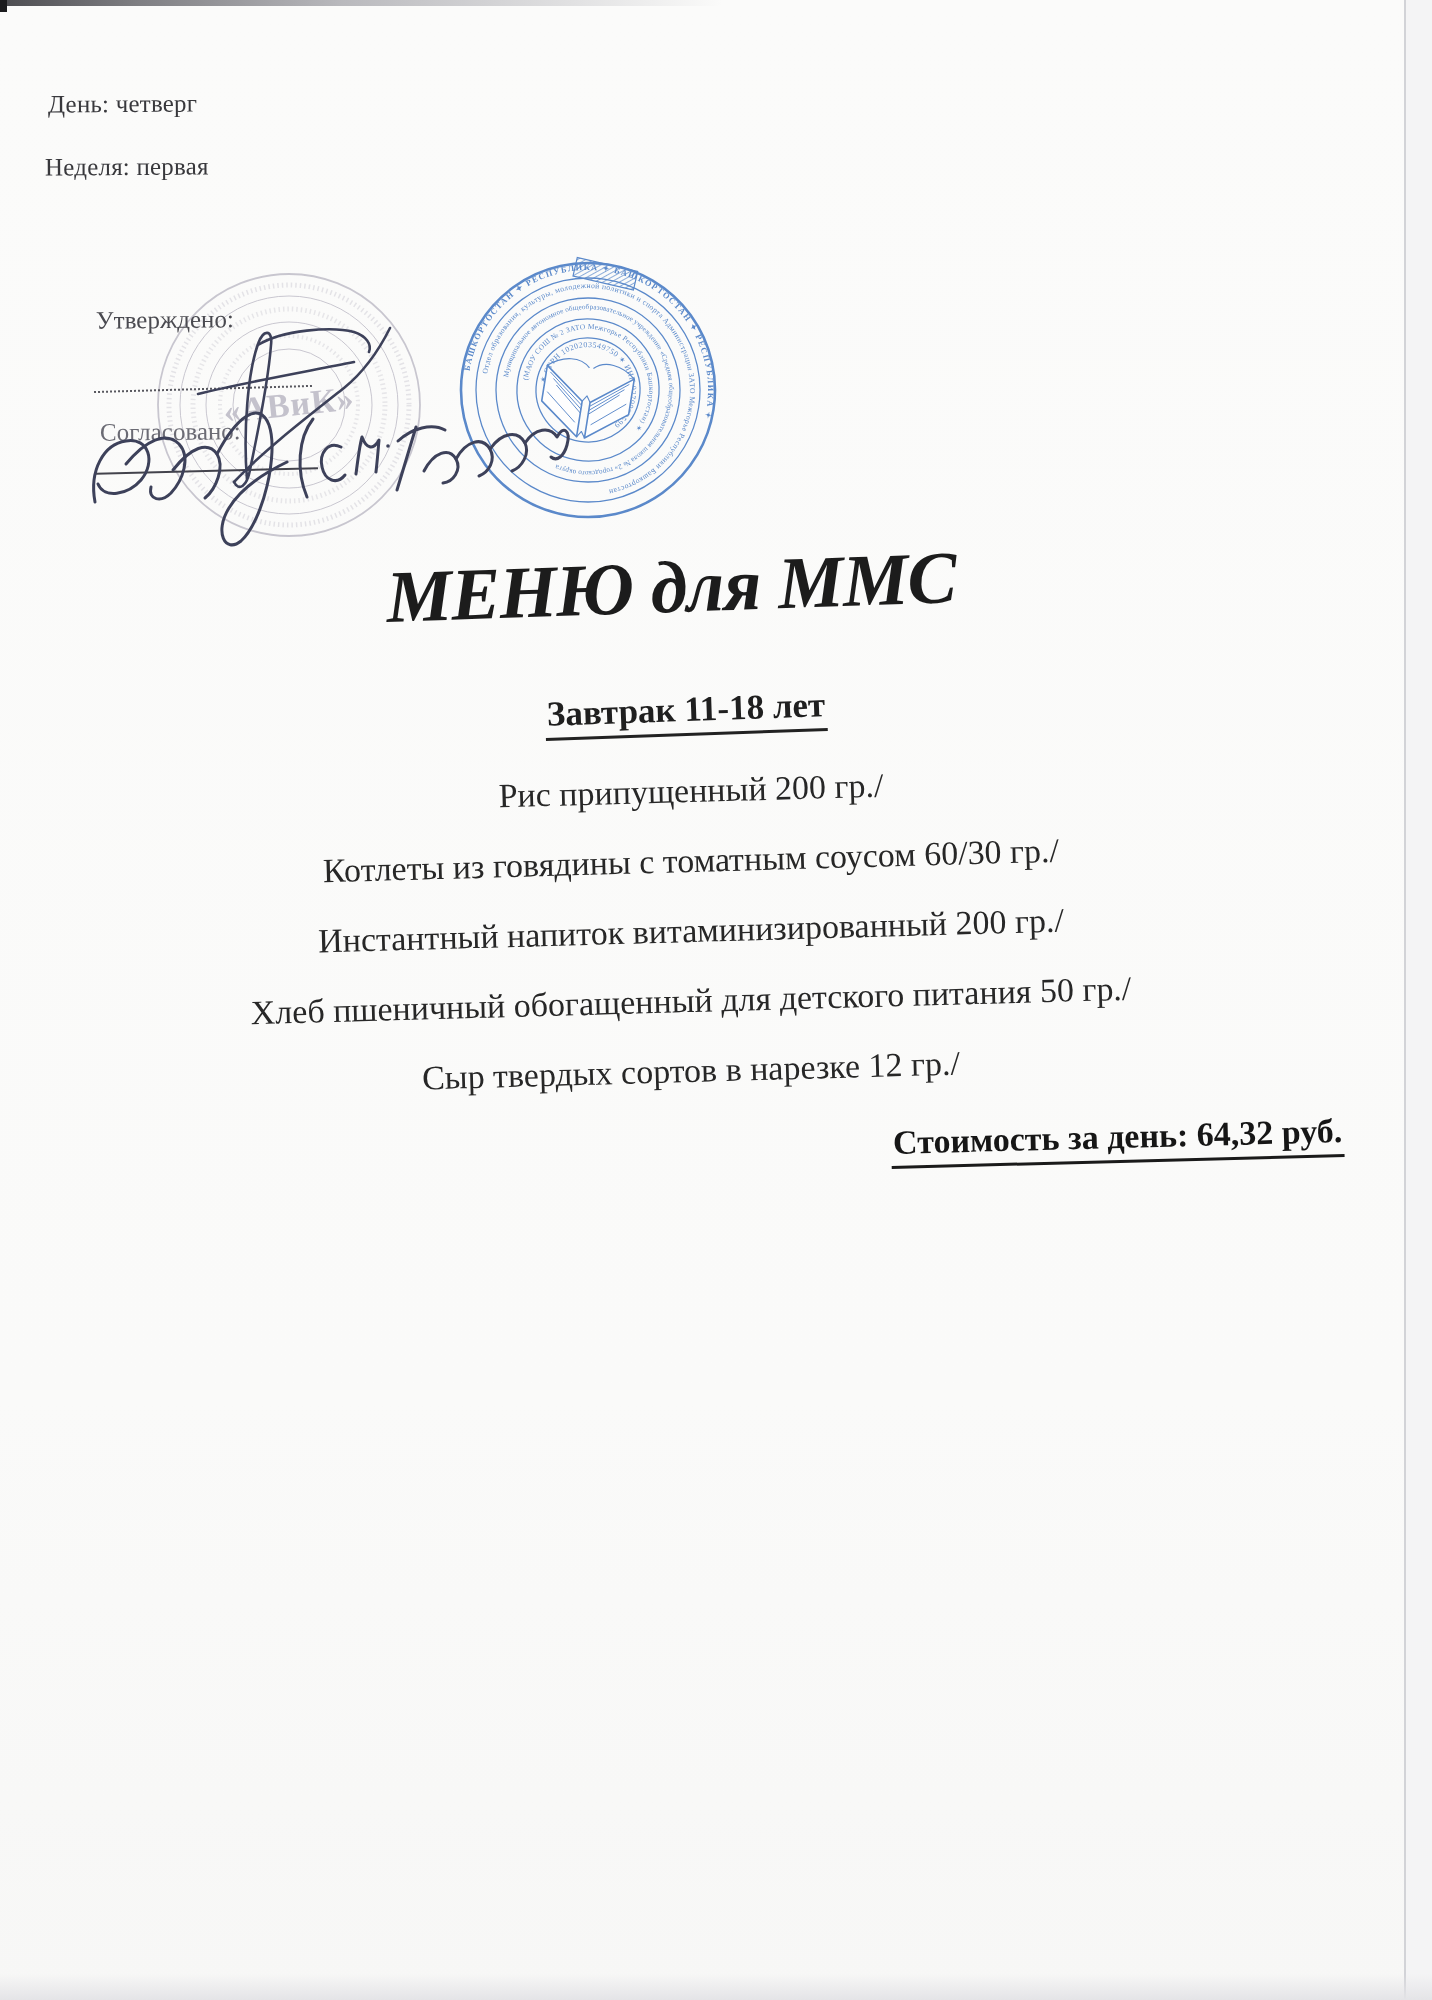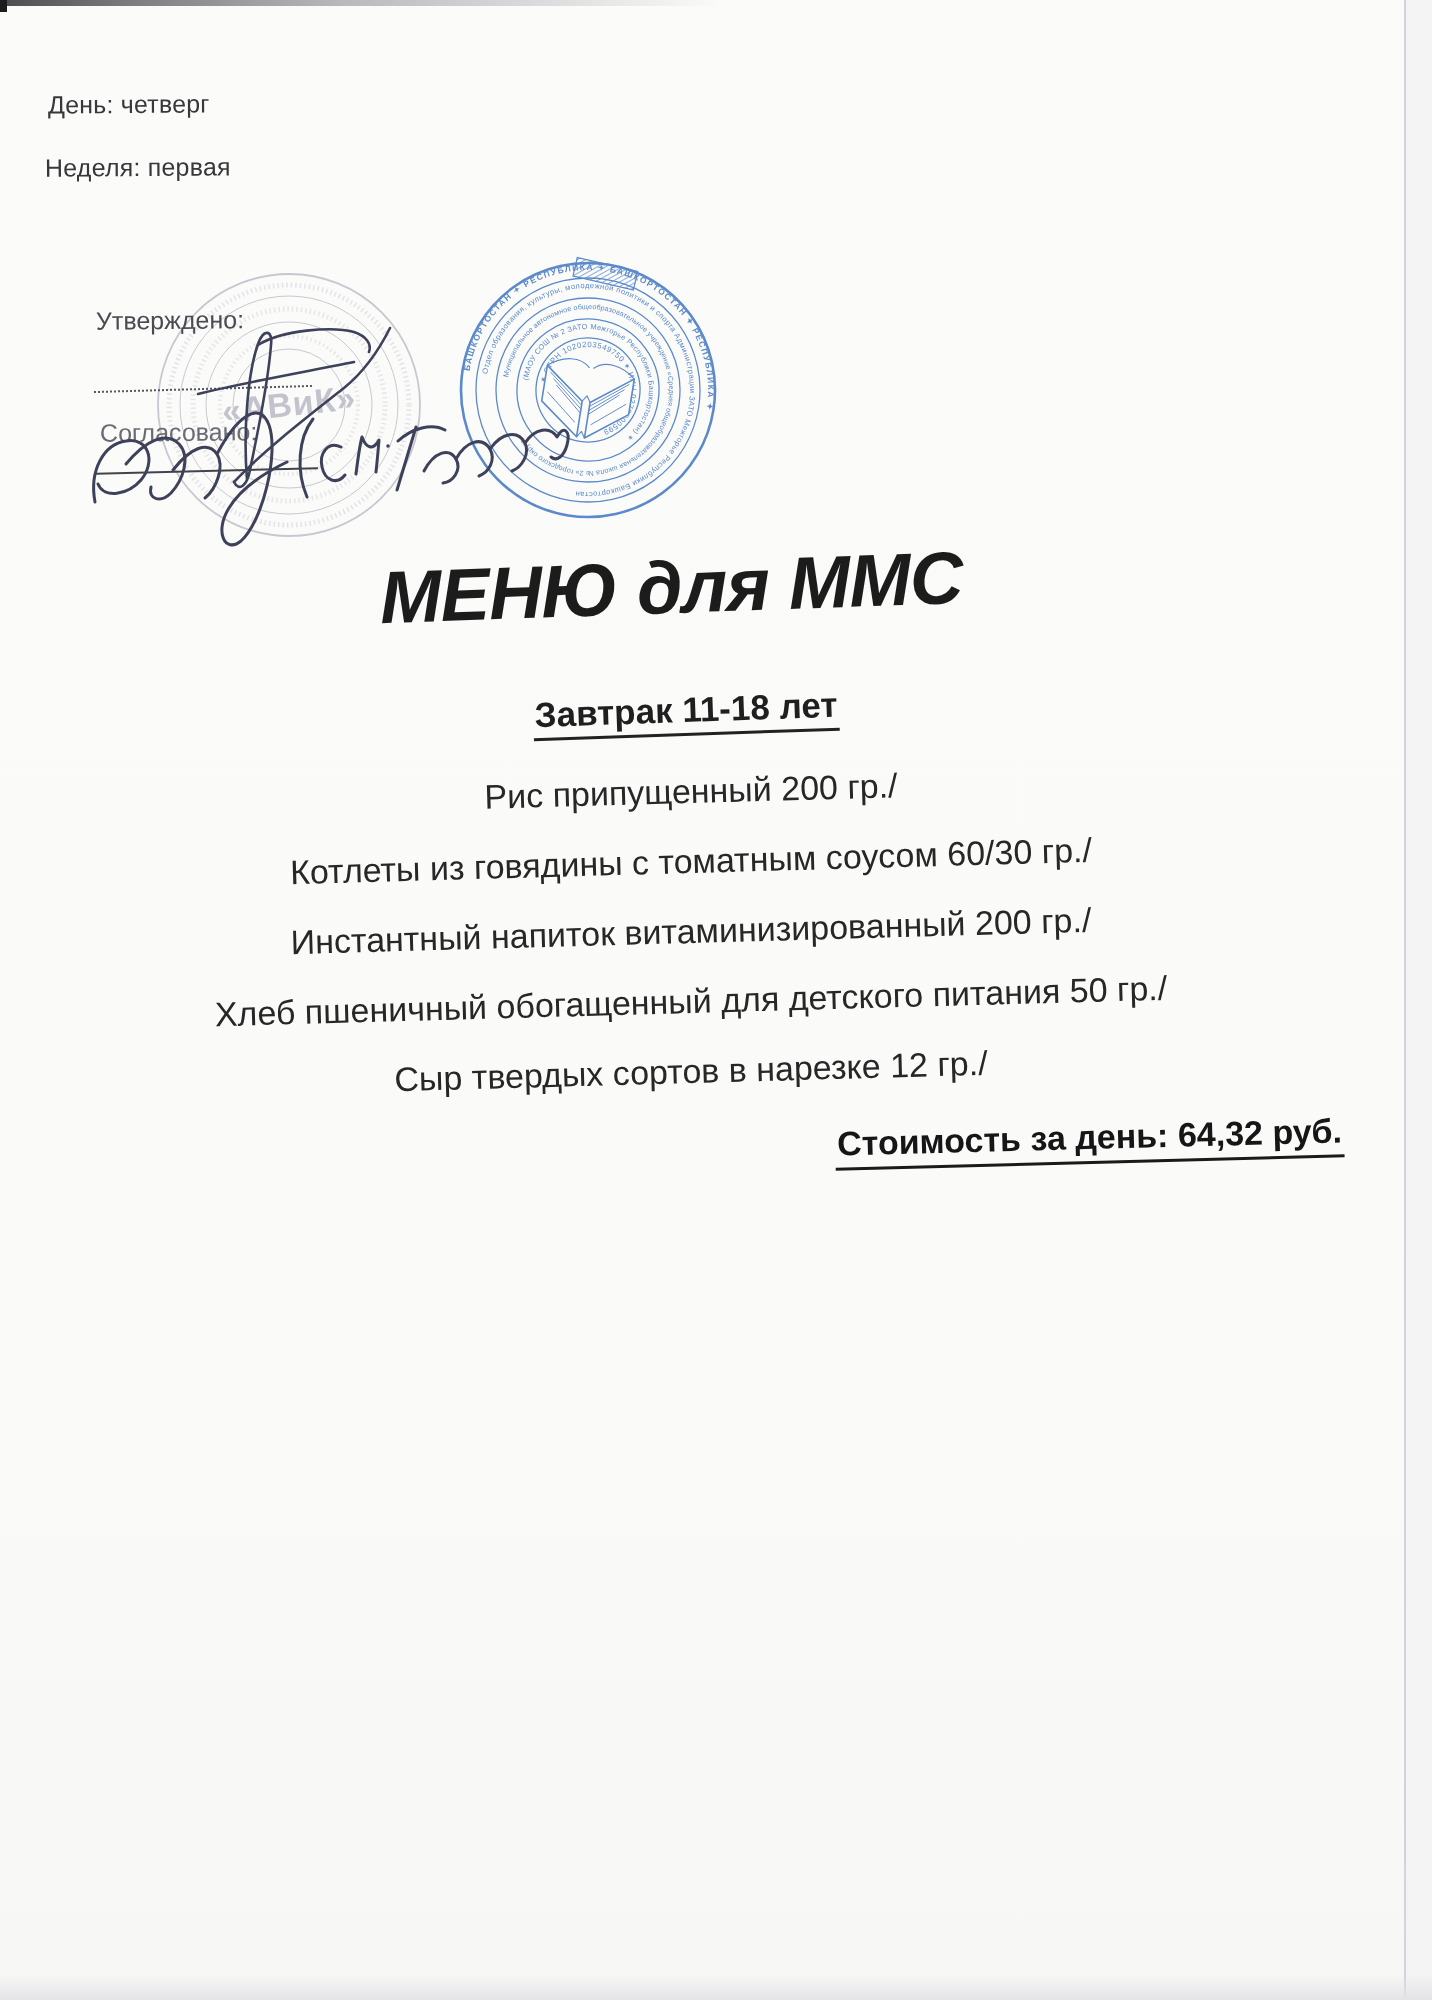--- a/index.html
+++ b/index.html
@@ -1,19 +1,19 @@
 <!DOCTYPE html>
 <html><head>
 <meta charset="utf-8">
 <style>
   html,body{margin:0;padding:0;background:#e9e9ea;}
   .page{
     position:relative;width:1432px;height:2000px;overflow:hidden;
     background:linear-gradient(180deg,#fbfbfa 0%,#fafaf9 70%,#f7f7f6 100%);
-    font-family:Liberation Sans, sans-serif;color:#2a2a2a;
+    font-family:Liberation Serif, serif;color:#2a2a2a;
   }
   
   .scan-top{position:absolute;left:0;top:0;width:760px;height:6px;
     background:linear-gradient(90deg,#4c4c50 0%,#7e7e82 18%,#b9b9bd 45%,rgba(250,250,250,0) 95%);}
   .scan-right{position:absolute;top:0;left:1404px;width:2px;height:2000px;background:#d2d3d7;}
   .scan-right-pane{position:absolute;top:0;left:1406px;width:26px;height:2000px;background:#f4f4f5;}
   .scan-bottom{position:absolute;left:0;top:1974px;width:1432px;height:26px;
     background:linear-gradient(180deg,rgba(240,240,241,0) 0%,#e4e4e7 100%);}
   .speck{position:absolute;background:#1c1c1e;}
 

